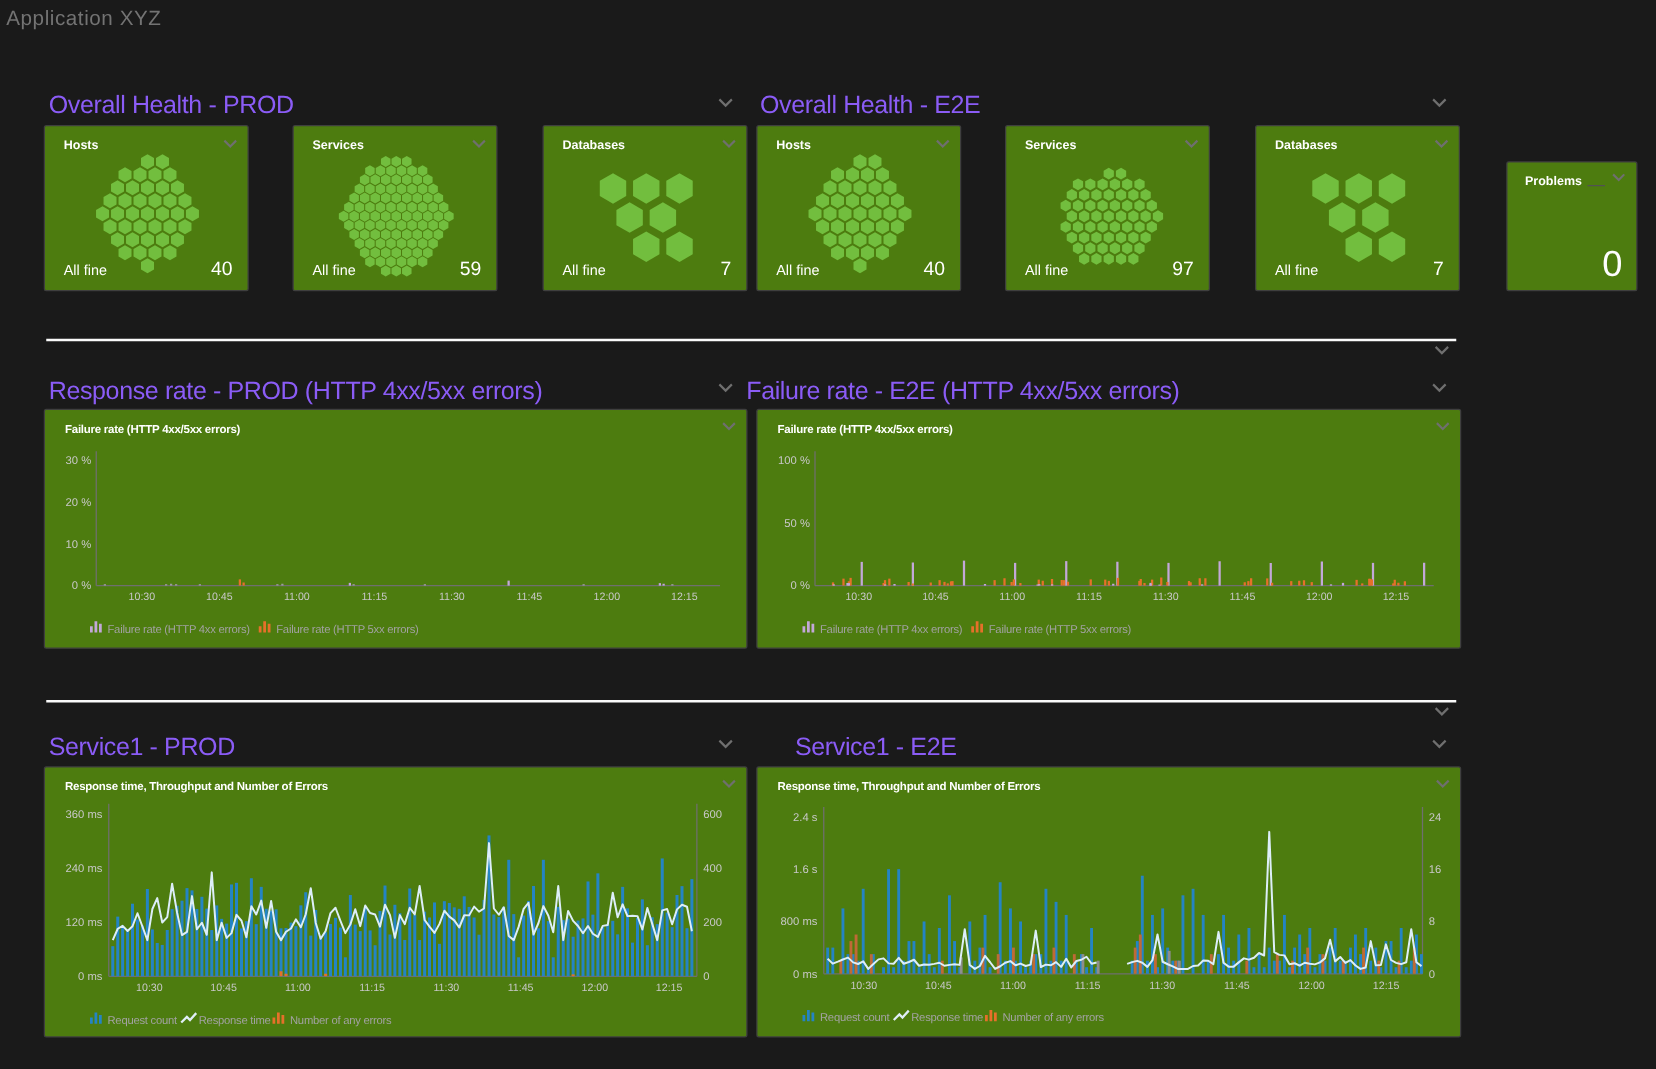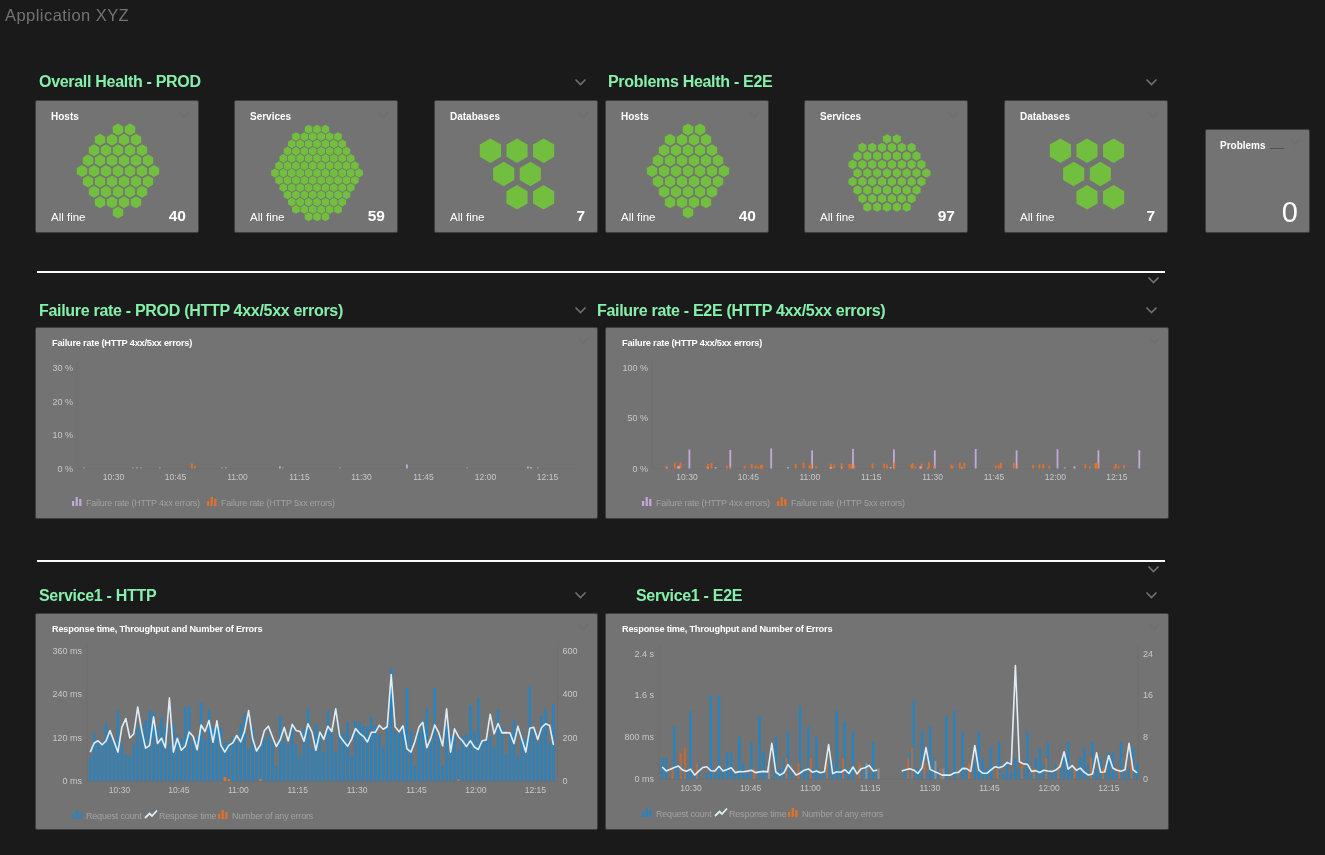--- a/index.html
+++ b/index.html
@@ -1,28 +1,28 @@
 <!DOCTYPE html>
 <html><head><meta charset="utf-8"><style>
 * { margin:0; padding:0; box-sizing:border-box; }
 body { width:1325px; height:855px; background:#1a1a1a; font-family:"Liberation Sans",sans-serif; position:relative; overflow:hidden; }
 .abs { position:absolute; }
-.tile { position:absolute; background:#737373; border:1px solid #3f3f3f; border-radius:2px; }
+.tile { position:absolute; background:#4d7c0f; border:1px solid #3f3f3f; border-radius:2px; }
 .tiletitle { position:absolute; left:15px; top:10px; font-size:10px; font-weight:bold; color:#ffffff; letter-spacing:0px; }
 .allfine { position:absolute; left:15px; bottom:9px; font-size:11.5px; font-weight:normal; color:#ffffff; }
-.count { position:absolute; right:12px; bottom:7px; font-size:15.5px; font-weight:bold; color:#ffffff; }
-.sechead { position:absolute; font-size:16px; font-weight:bold; color:#86efac; letter-spacing:-0.3px; }
+.count { position:absolute; right:12px; bottom:7px; font-size:15.5px; font-weight:normal; color:#ffffff; }
+.sechead { position:absolute; font-size:20px; font-weight:normal; color:#8b5cf6; letter-spacing:-0.3px; }
 .divider { position:absolute; height:2px; background:#fafafa; }
 </style></head><body>
 <div class="abs" style="left:5px;top:6px;font-size:16.5px;letter-spacing:0.45px;color:#737373">Application XYZ</div>
 <div class="sechead" style="left:39px;top:73px">Overall Health - PROD</div>
 <svg style="position:absolute;left:575px;top:79px;overflow:visible" width="11" height="8">
     <polyline points="0.5,0.5 5.5,5.5 10.5,0.5" fill="none" stroke="#6f6f6f" stroke-width="1.7"></polyline>
   </svg>
-<div class="sechead" style="left:608px;top:73px">Problems Health - E2E</div>
+<div class="sechead" style="left:608px;top:73px">Overall Health - E2E</div>
 <svg style="position:absolute;left:1146px;top:79px;overflow:visible" width="11" height="8">
     <polyline points="0.5,0.5 5.5,5.5 10.5,0.5" fill="none" stroke="#6f6f6f" stroke-width="1.7"></polyline>
   </svg>
 
 <div class="tile" style="left:35px;top:100px;width:164px;height:133px">
 <div class="tiletitle">Hosts</div>
 <svg style="position:absolute;left:143px;top:11px;overflow:visible" width="10" height="8">
       <polyline points="0.5,0.5 5.2,5.2 9.9,0.5" fill="none" stroke="#6f6f6f" stroke-width="1.7"></polyline>
     </svg>
 <svg width="164" height="133" style="position:absolute;left:0;top:0">
@@ -337,29 +337,29 @@
 <div style="position:absolute;right:11px;bottom:3px;font-size:29px;color:#fdfdfd">0</div>
 </div>
 <div class="divider" style="left:37px;top:271px;width:1128px"></div>
 <svg style="position:absolute;left:1148px;top:277px;overflow:visible" width="11" height="8">
     <polyline points="0.5,0.5 5.5,5.5 10.5,0.5" fill="none" stroke="#6f6f6f" stroke-width="1.7"></polyline>
   </svg>
 <div class="divider" style="left:37px;top:560px;width:1128px"></div>
 <svg style="position:absolute;left:1148px;top:566px;overflow:visible" width="11" height="8">
     <polyline points="0.5,0.5 5.5,5.5 10.5,0.5" fill="none" stroke="#6f6f6f" stroke-width="1.7"></polyline>
   </svg>
-<div class="sechead" style="left:39px;top:302px">Failure rate - PROD (HTTP 4xx/5xx errors)</div>
+<div class="sechead" style="left:39px;top:302px">Response rate - PROD (HTTP 4xx/5xx errors)</div>
 <svg style="position:absolute;left:575px;top:307px;overflow:visible" width="11" height="8">
     <polyline points="0.5,0.5 5.5,5.5 10.5,0.5" fill="none" stroke="#6f6f6f" stroke-width="1.7"></polyline>
   </svg>
 <div class="sechead" style="left:597px;top:302px">Failure rate - E2E (HTTP 4xx/5xx errors)</div>
 <svg style="position:absolute;left:1146px;top:307px;overflow:visible" width="11" height="8">
     <polyline points="0.5,0.5 5.5,5.5 10.5,0.5" fill="none" stroke="#6f6f6f" stroke-width="1.7"></polyline>
   </svg>
-<div class="sechead" style="left:39px;top:587px">Service1 - HTTP</div>
+<div class="sechead" style="left:39px;top:587px">Service1 - PROD</div>
 <svg style="position:absolute;left:575px;top:592px;overflow:visible" width="11" height="8">
     <polyline points="0.5,0.5 5.5,5.5 10.5,0.5" fill="none" stroke="#6f6f6f" stroke-width="1.7"></polyline>
   </svg>
 <div class="sechead" style="left:636px;top:587px">Service1 - E2E</div>
 <svg style="position:absolute;left:1146px;top:592px;overflow:visible" width="11" height="8">
     <polyline points="0.5,0.5 5.5,5.5 10.5,0.5" fill="none" stroke="#6f6f6f" stroke-width="1.7"></polyline>
   </svg>
 <div class="tile" style="left:35px;top:327px;width:563px;height:192px">
     <div class="tiletitle" style="left:16px;top:10px;font-size:9.2px;letter-spacing:-0.2px">Failure rate (HTTP 4xx/5xx errors)</div>
     <svg style="position:absolute;left:542px;top:10px;overflow:visible" width="10" height="8">

